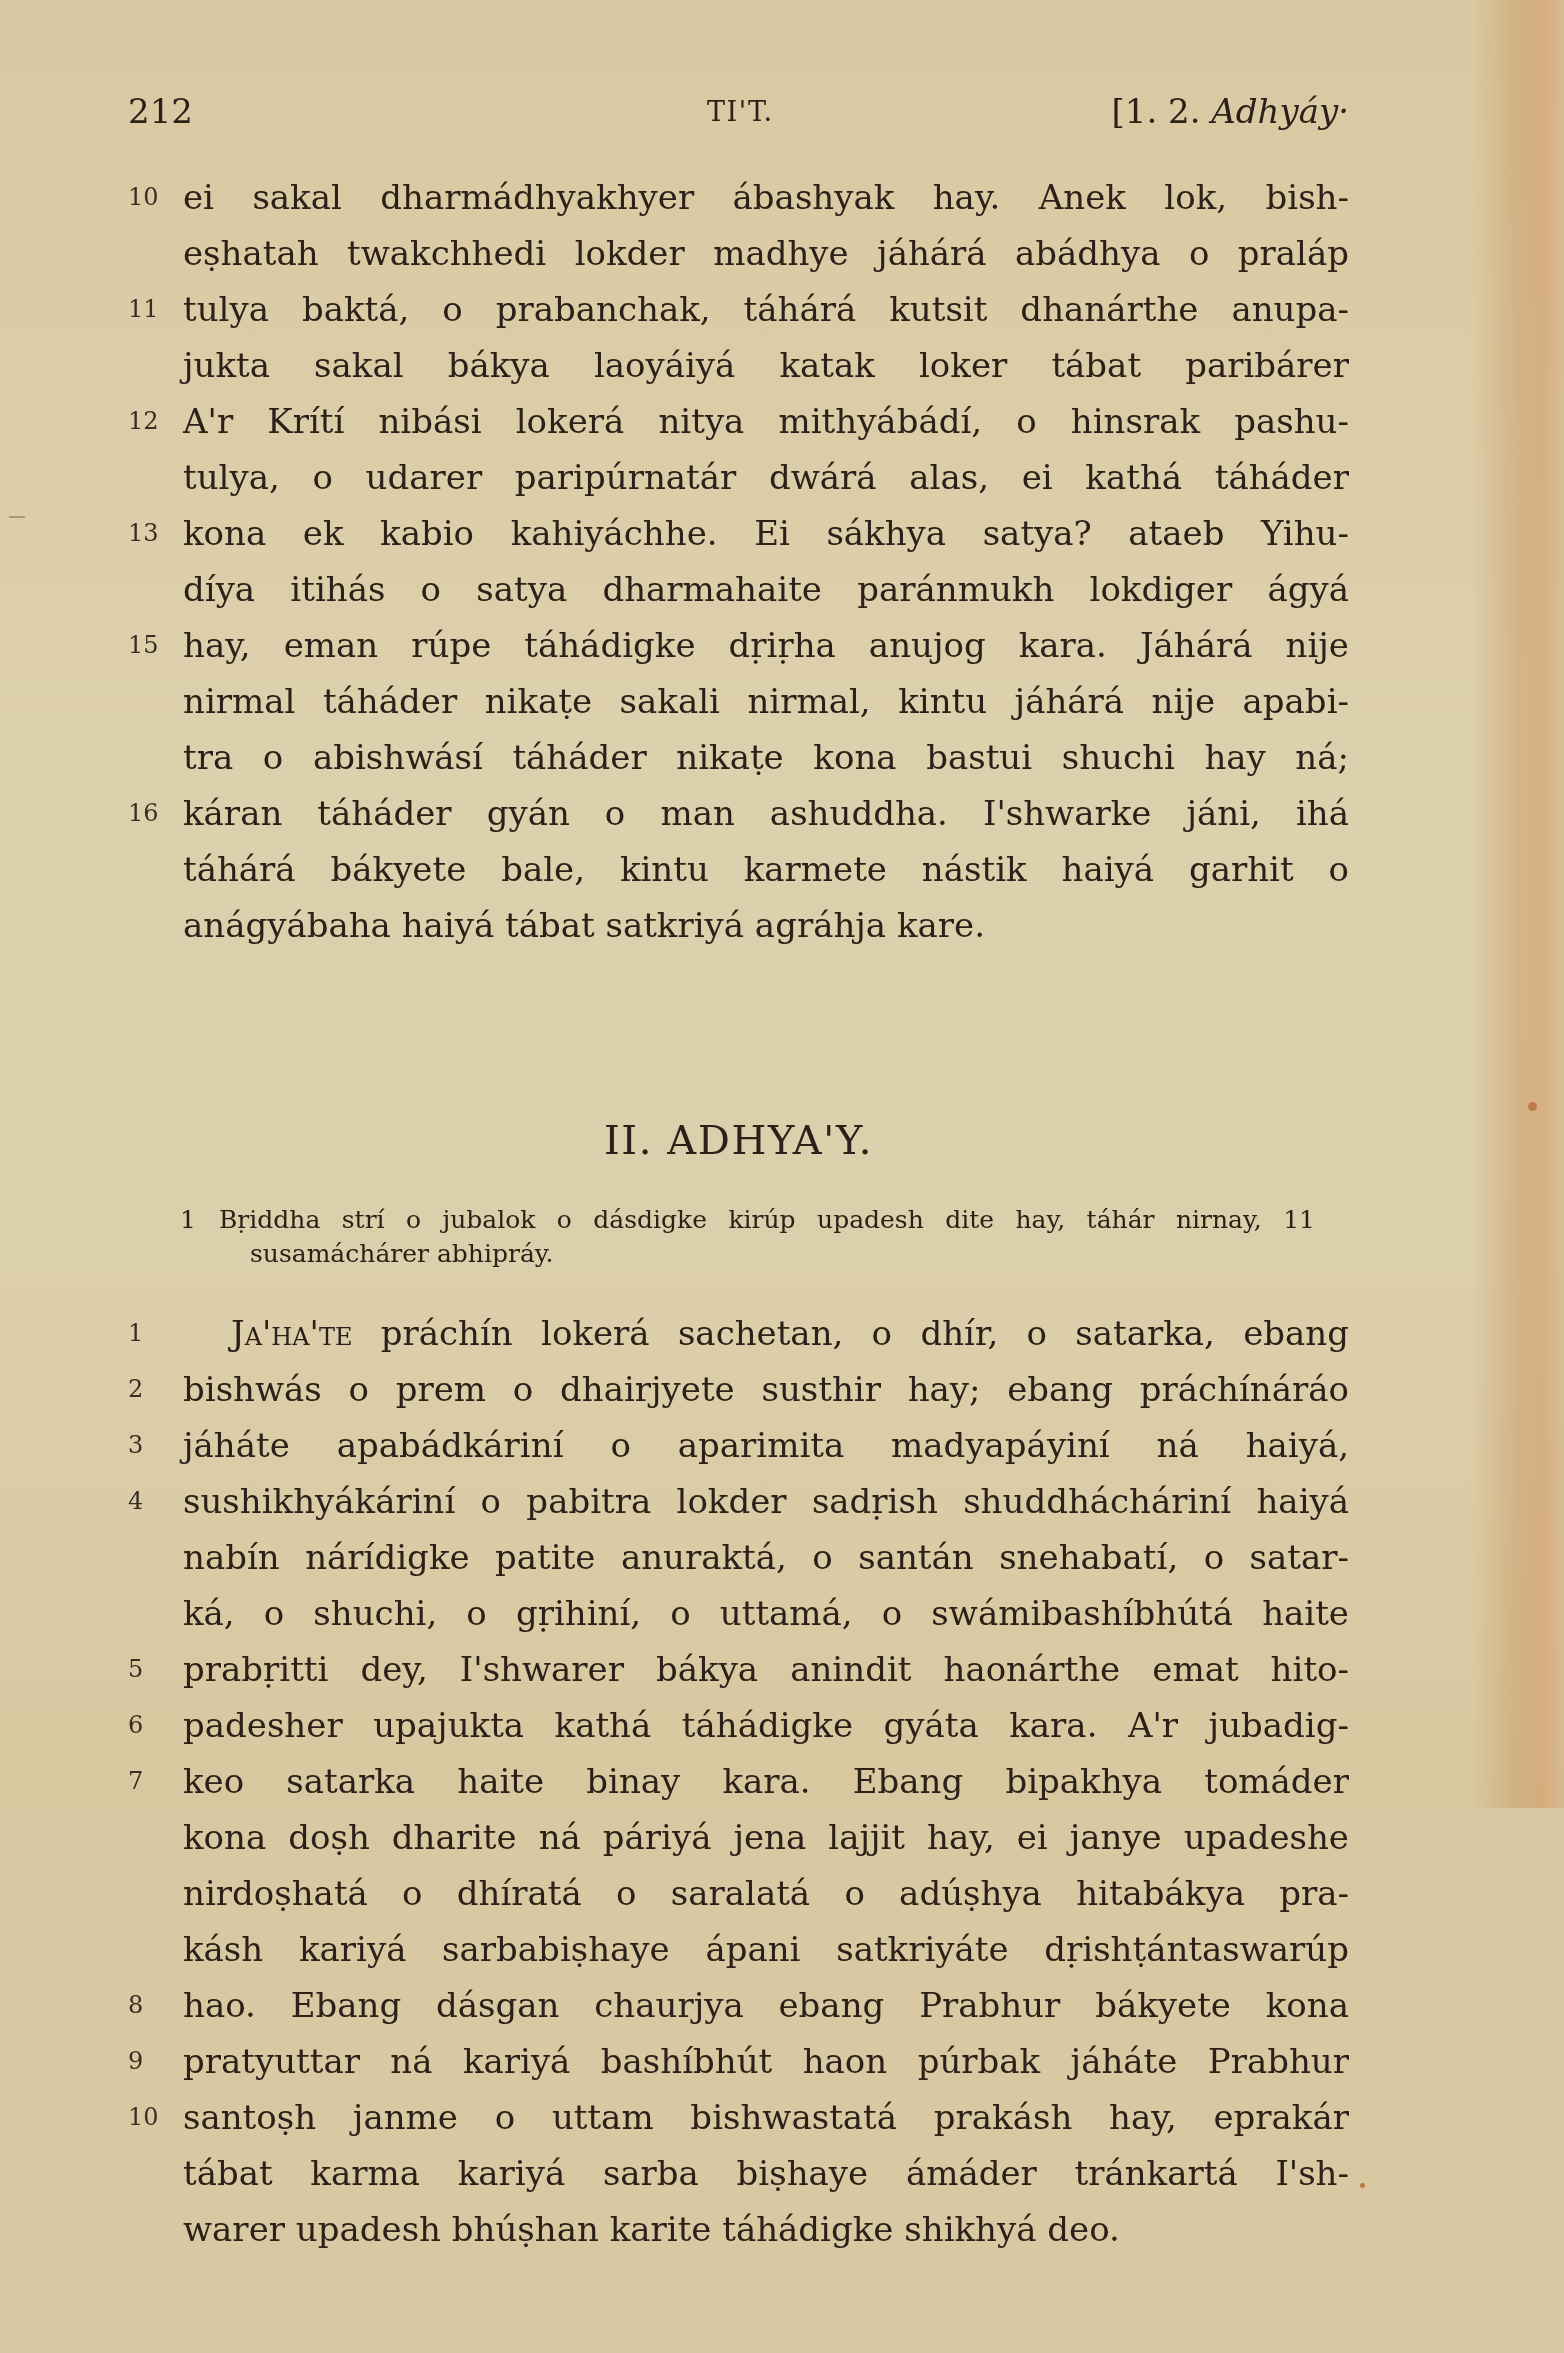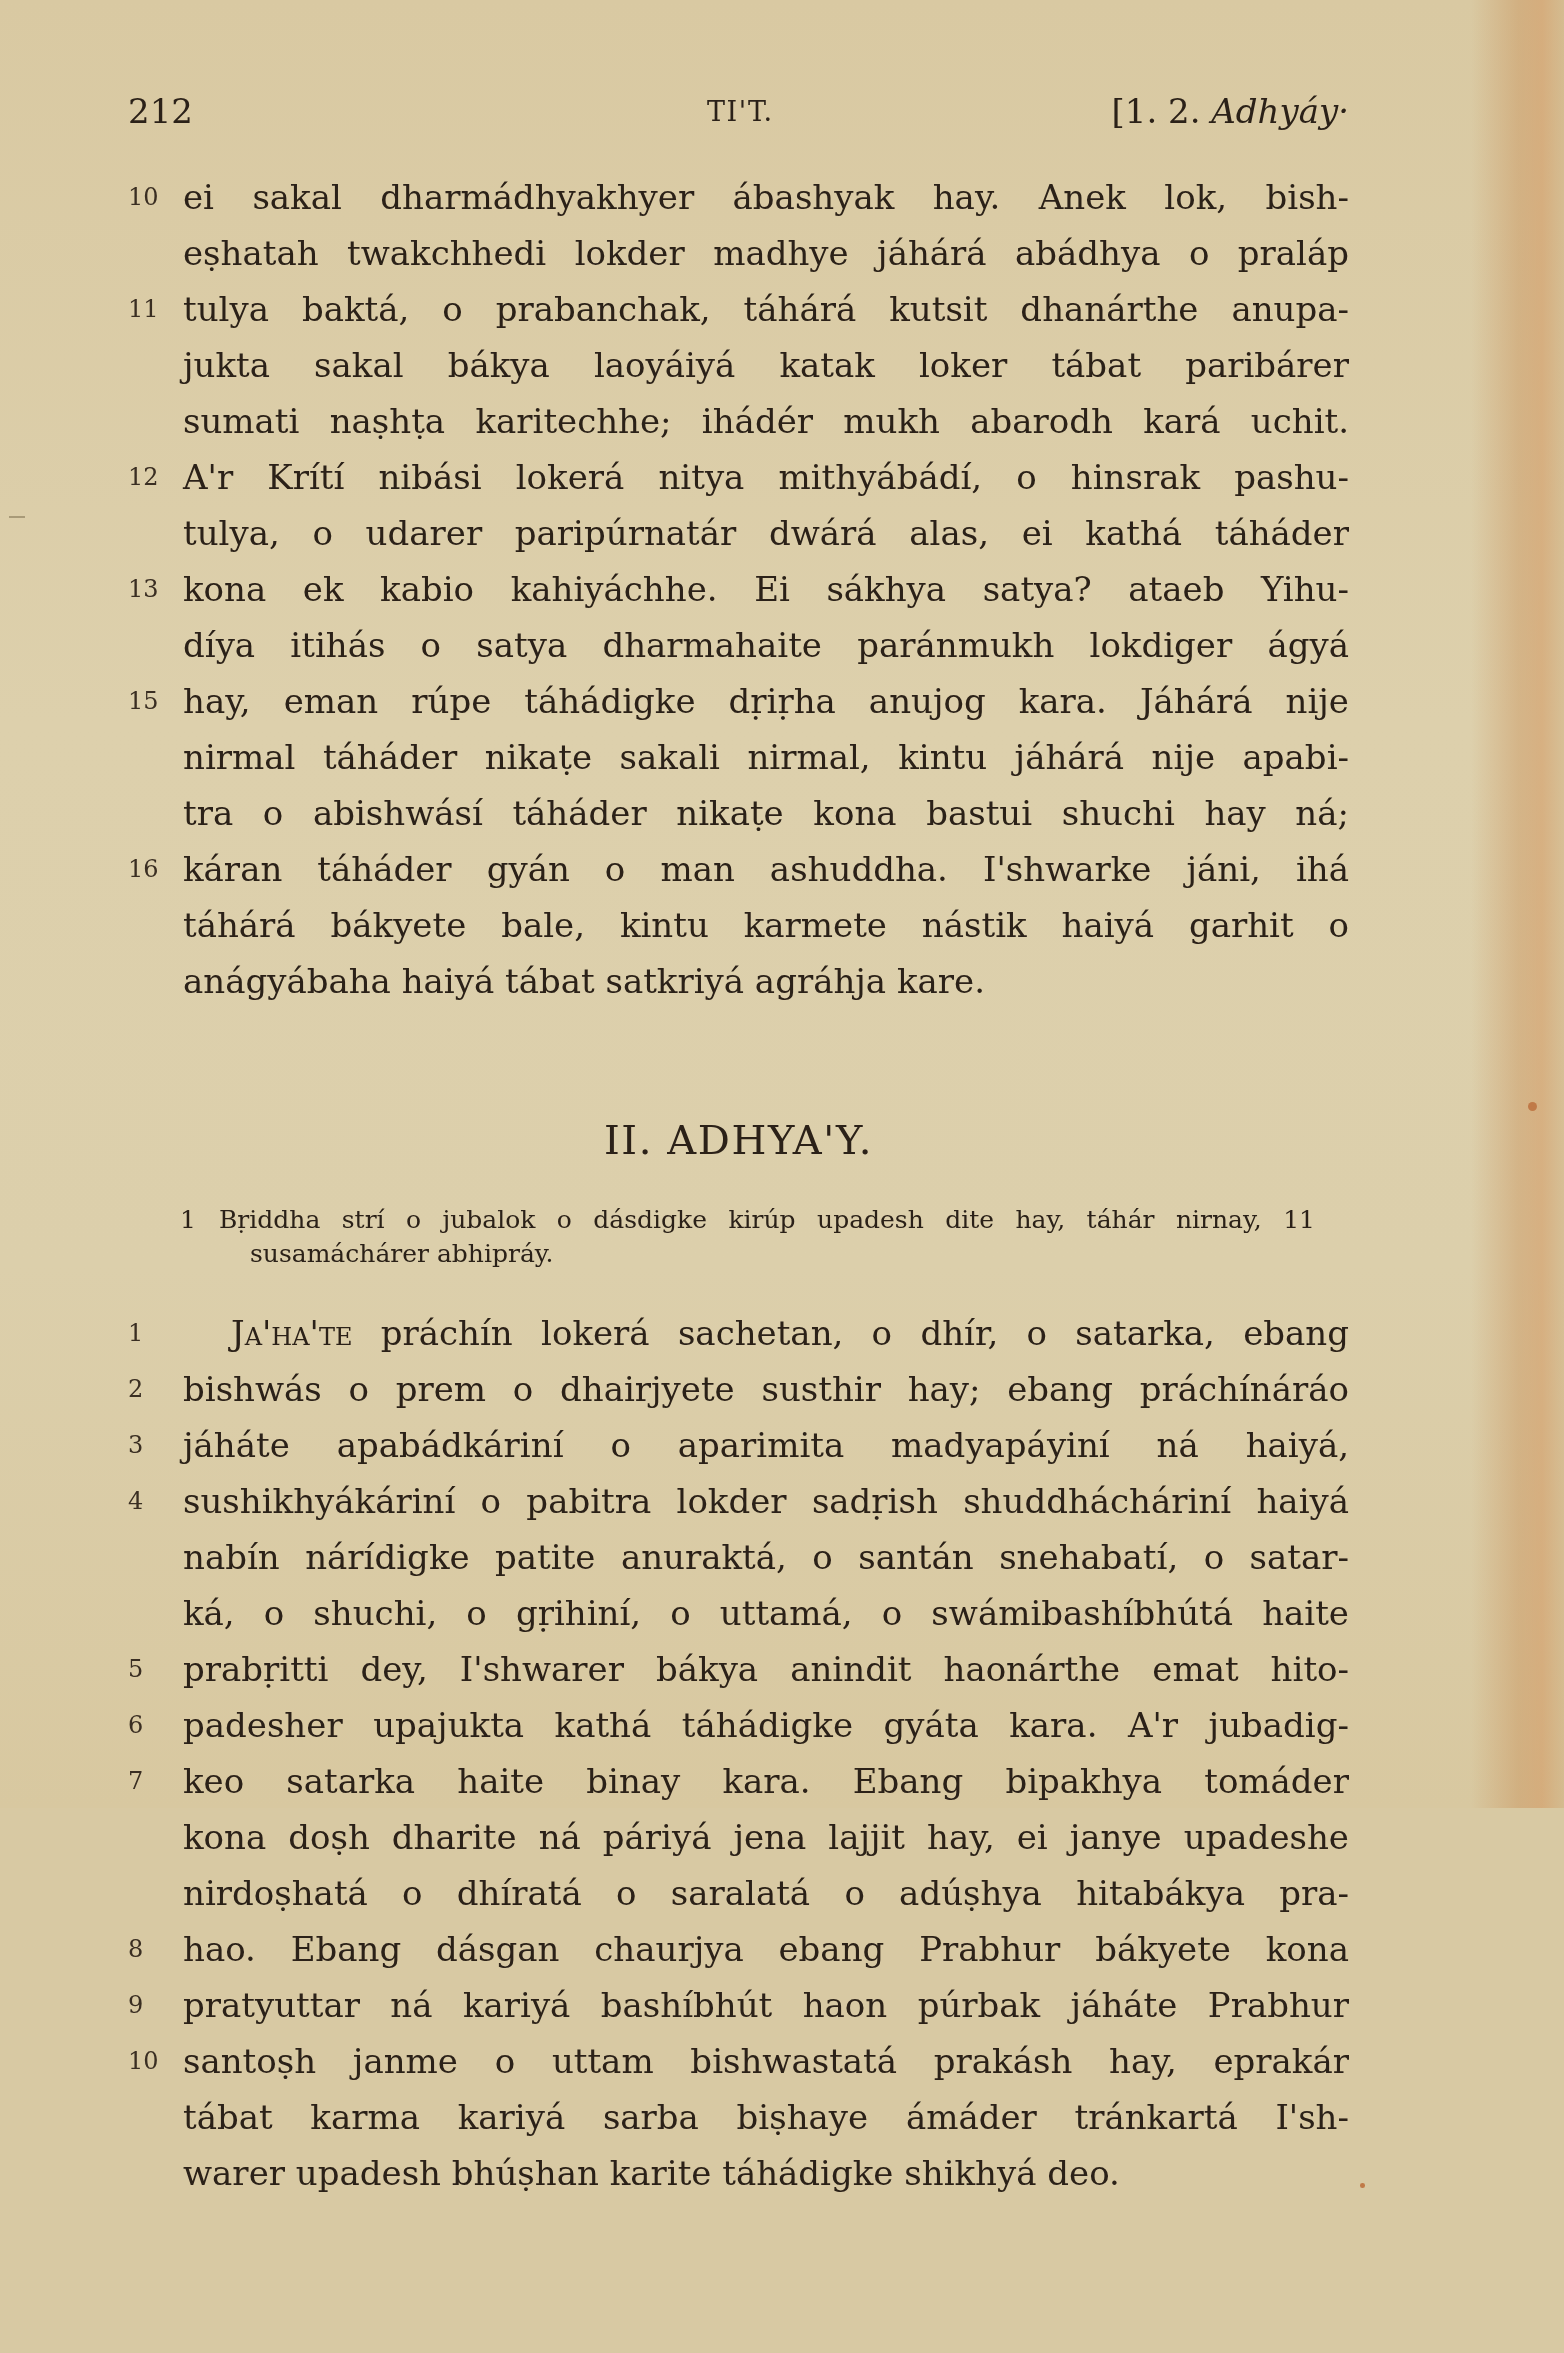--- a/index.html
+++ b/index.html
@@ -78,24 +78,20 @@
       </div>
     <div class="line">
         <span class="num">11</span>
         <span class="txt">tulya baktá, o prabanchak, táhárá kutsit dhanárthe anupa-</span>
       </div>
     <div class="line">
         <span class="num"></span>
         <span class="txt">jukta sakal bákya laoyáiyá katak loker tábat paribárer</span>
       </div>
     <div class="line">
-        <span class="num"></span>
-        <span class="txt">sumati naṣhṭa karitechhe; ihádér mukh abarodh kará uchit.</span>
-      </div>
-    <div class="line">
         <span class="num">12</span>
         <span class="txt">A'r Krítí nibási lokerá nitya mithyábádí, o hinsrak pashu-</span>
       </div>
     <div class="line">
         <span class="num"></span>
         <span class="txt">tulya, o udarer paripúrnatár dwárá alas, ei kathá táháder</span>
       </div>
     <div class="line">
         <span class="num">13</span>
         <span class="txt">kona ek kabio kahiyáchhe.  Ei sákhya satya? ataeb Yihu-</span>
@@ -177,20 +173,24 @@
       </div>
     <div class="line">
         <span class="num"></span>
         <span class="txt">kona doṣh dharite ná páriyá jena lajjit hay, ei janye upadeshe</span>
       </div>
     <div class="line">
         <span class="num"></span>
         <span class="txt">nirdoṣhatá o dhíratá o saralatá o adúṣhya hitabákya pra-</span>
       </div>
     <div class="line">
+        <span class="num"></span>
+        <span class="txt">kásh kariyá sarbabiṣhaye ápani satkriyáte dṛishṭántaswarúp</span>
+      </div>
+    <div class="line">
         <span class="num">8</span>
         <span class="txt">hao.  Ebang dásgan chaurjya ebang Prabhur bákyete kona</span>
       </div>
     <div class="line">
         <span class="num">9</span>
         <span class="txt">pratyuttar ná kariyá bashíbhút haon púrbak jáháte Prabhur</span>
       </div>
     <div class="line">
         <span class="num">10</span>
         <span class="txt">santoṣh janme o uttam bishwastatá prakásh hay, eprakár</span>

